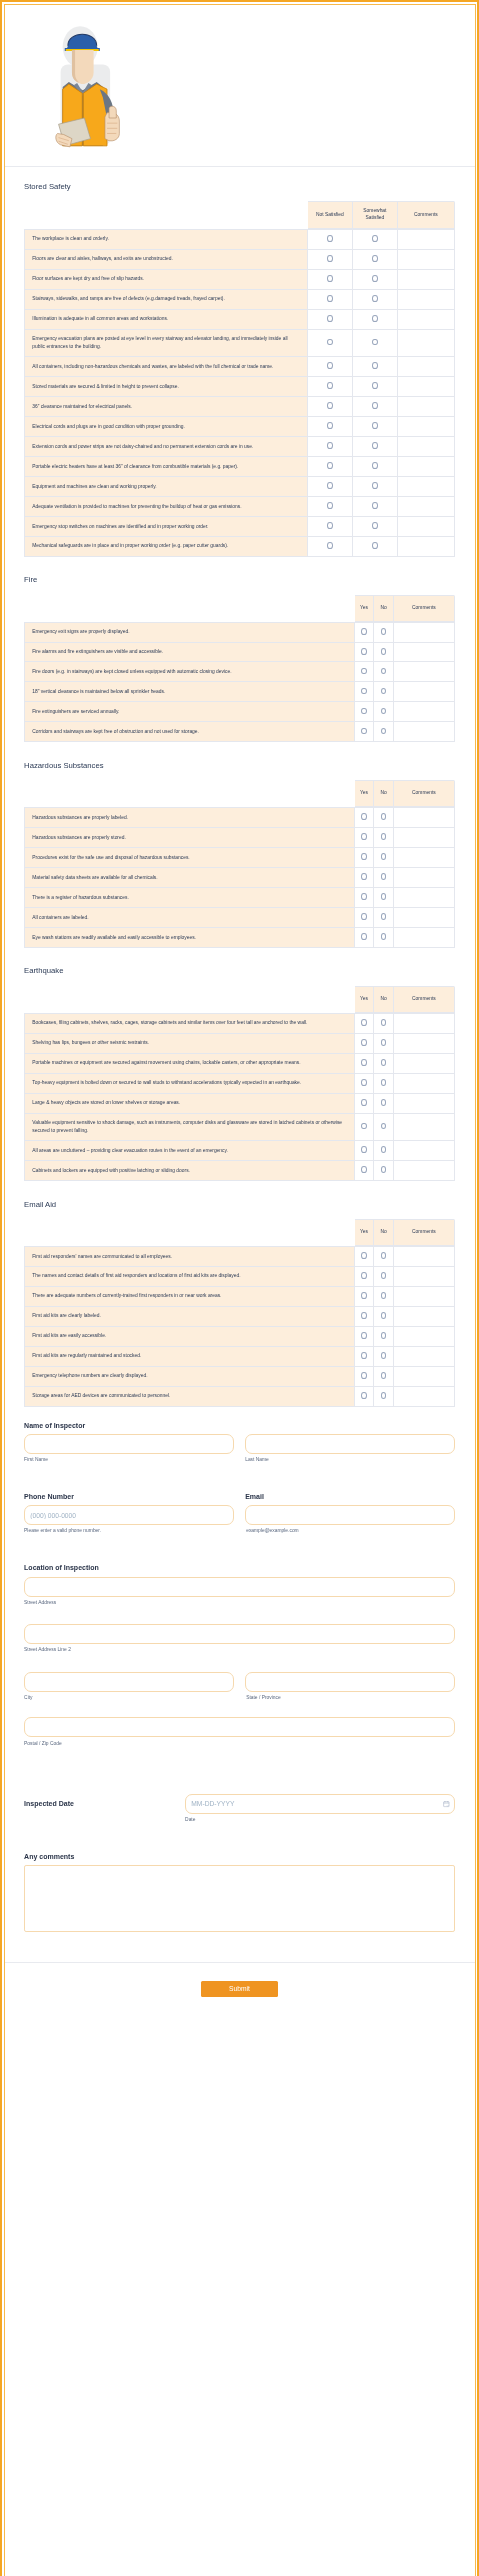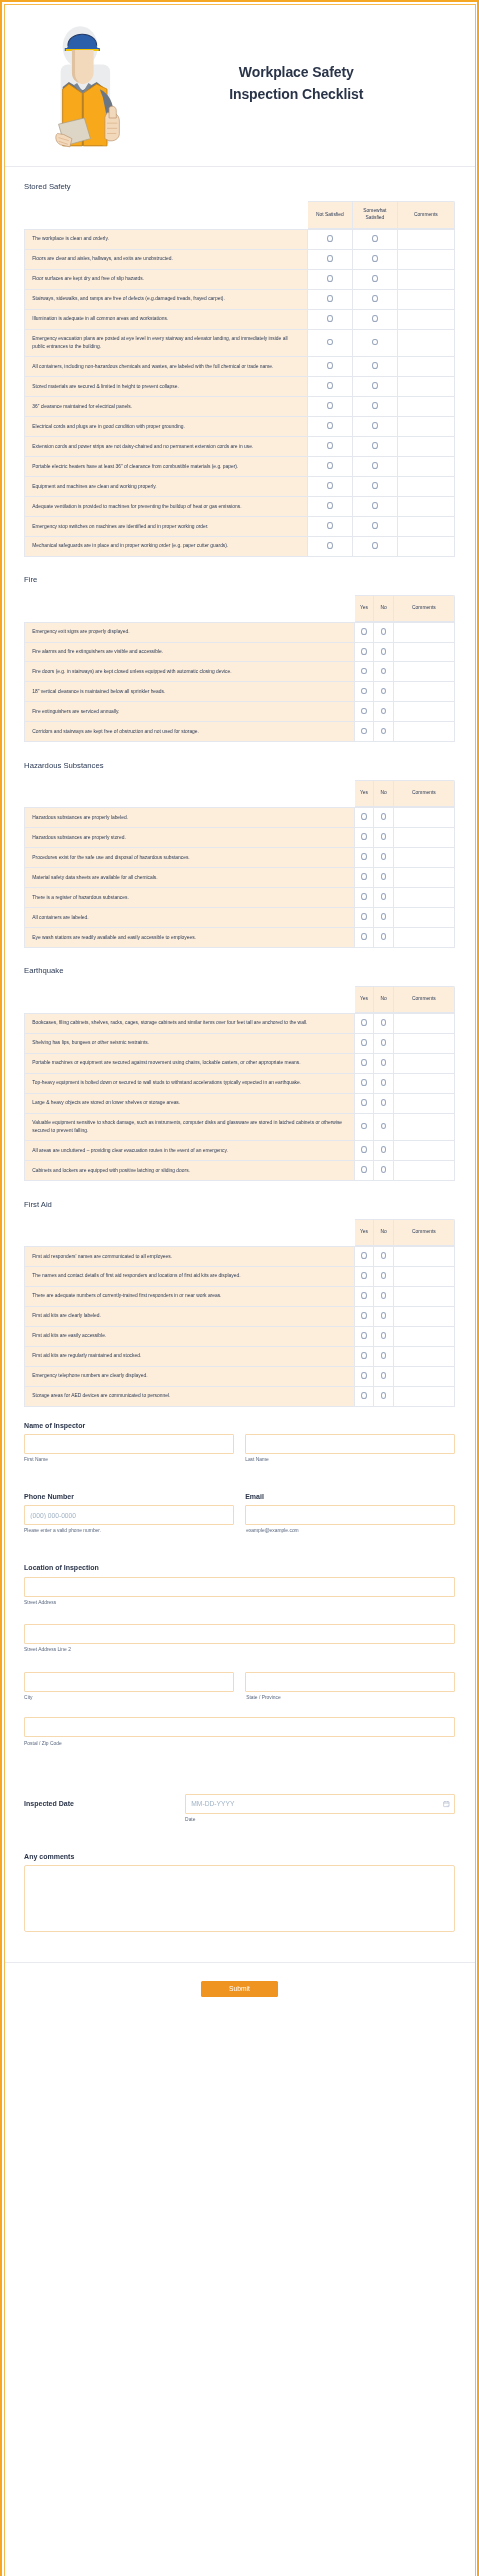--- a/index.html
+++ b/index.html
@@ -117,21 +117,21 @@
     font-weight:bold;
     color:#2a3449;
     margin-bottom:5.2px;
   }
   .row2 { display:flex; gap:11.3px; }
   .col { flex:1; min-width:0; }
   .inp {
     width:100%;
     height:20px;
     border:0.5px solid #f6d9ae;
-    border-radius:1px;
+    border-radius:7px;
     background:#ffffff;
     padding:3.1px 5.2px;
     font-size:6.7px;
     color:#6a7a93;
     font-family:"Liberation Sans", sans-serif;
     outline:none;
   }
   .inp::placeholder { color:#9fb2c4; }
   .sub { font-size:4.9px; color:#59677f; margin-top:3.1px; }
   .sub.indent { padding-left:1px; }
@@ -216,26 +216,20 @@
         <path d="M104 140 C122 148 132 168 130 190 L118 196 L110 156 Z" fill="#6b7684"></path>
         <path d="M118 186 C132 182 142 190 142 202 L142 226 C142 236 132 242 122 240 L114 236 L114 194 Z" fill="#f3d9bb" stroke="#b58e68" stroke-width="1.2"></path>
         <path d="M122 176 C128 170 136 174 136 182 L136 196 L122 196 Z" fill="#f3d9bb" stroke="#b58e68" stroke-width="1.2"></path>
         <path d="M118 206 L138 206 M118 216 L138 216 M118 226 L136 226" stroke="#cfa177" stroke-width="1" fill="none"></path>
 
         <path d="M24 208 L74 196 L86 236 L36 250 Z" fill="#ddd6c6" stroke="#a89f8c" stroke-width="1.4"></path>
 
         <path d="M22 226 C16 230 18 244 28 248 L46 252 L50 236 L34 228 Z" fill="#f3d9bb" stroke="#b58e68" stroke-width="1.2"></path>
         <path d="M24 234 L44 240 M24 241 L42 247" stroke="#cfa177" stroke-width="1" fill="none"></path>
       </svg>
-    </div>
-    <div class="header-title-wrap">
-      <div class="header-title">
-        <div>Workplace Safety</div>
-        <div>Inspection Checklist</div>
-      </div>
     </div>
   </div>
 
   <div id="sections-host">
         <div class="section">
           <div class="section-title">Stored Safety</div>
           <table class="matrix">
             <colgroup>
               <col>
               <col style="width: 45px;">
@@ -533,21 +527,21 @@
               <tr class="matrix-row">
                 <td class="q">Cabinets and lockers are equipped with positive latching or sliding doors.</td>
                 <td class="opt"><span class="radio"></span></td>
                 <td class="opt"><span class="radio"></span></td>
                 <td class="comments"></td>
               </tr>
             </tbody>
           </table>
         </div>
         <div class="section">
-          <div class="section-title">First Aid</div>
+          <div class="section-title">Email Aid</div>
           <table class="matrix">
             <colgroup>
               <col>
               <col style="width: 19.6px;">
               <col style="width: 19.6px;">
               <col style="width: 61px;">
             </colgroup>
             <thead>
               <tr>
                 <th class="spacer"></th>

